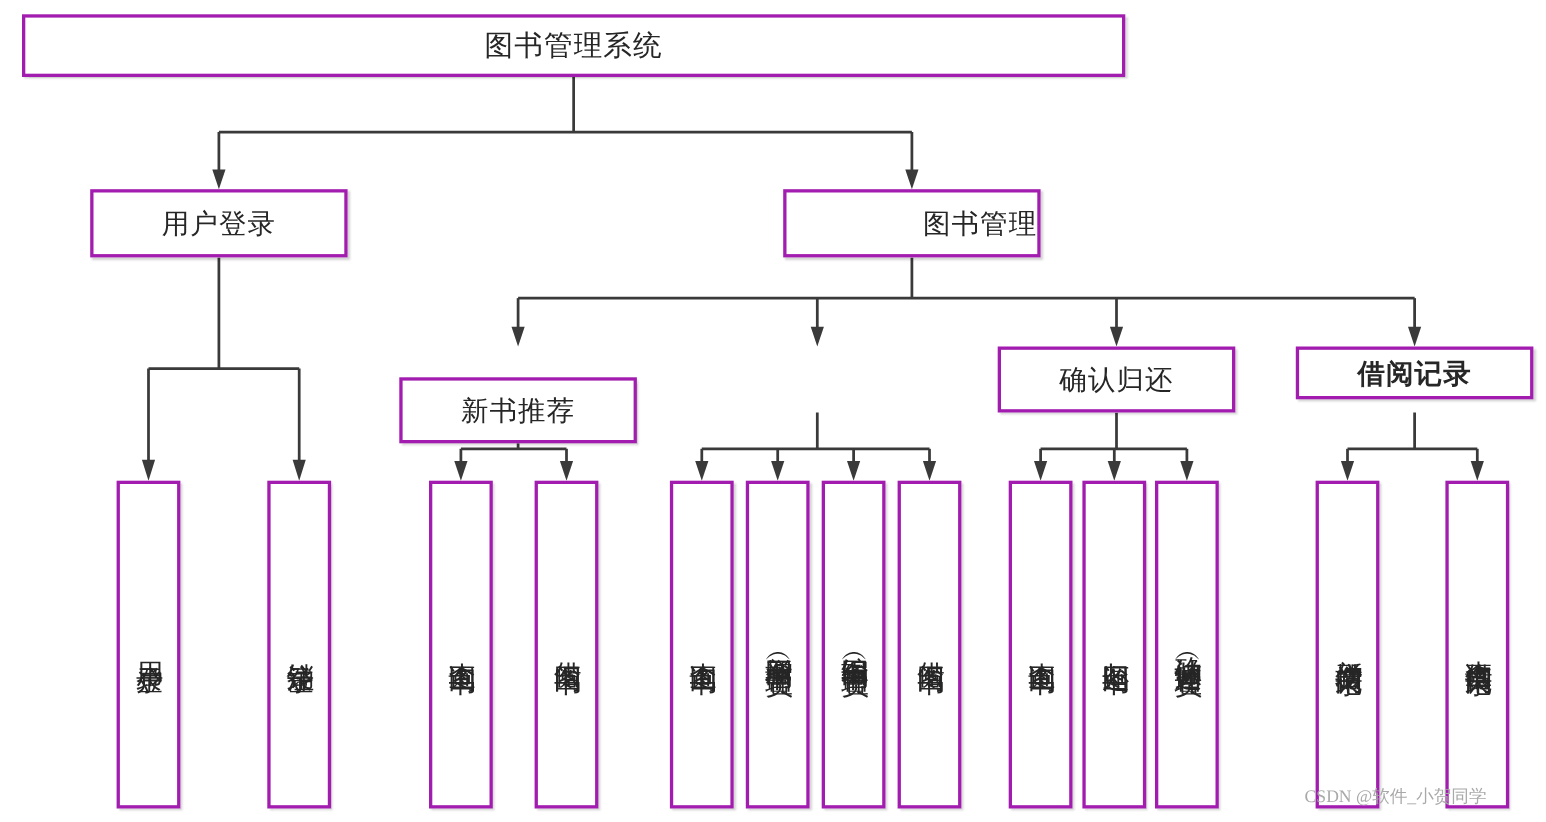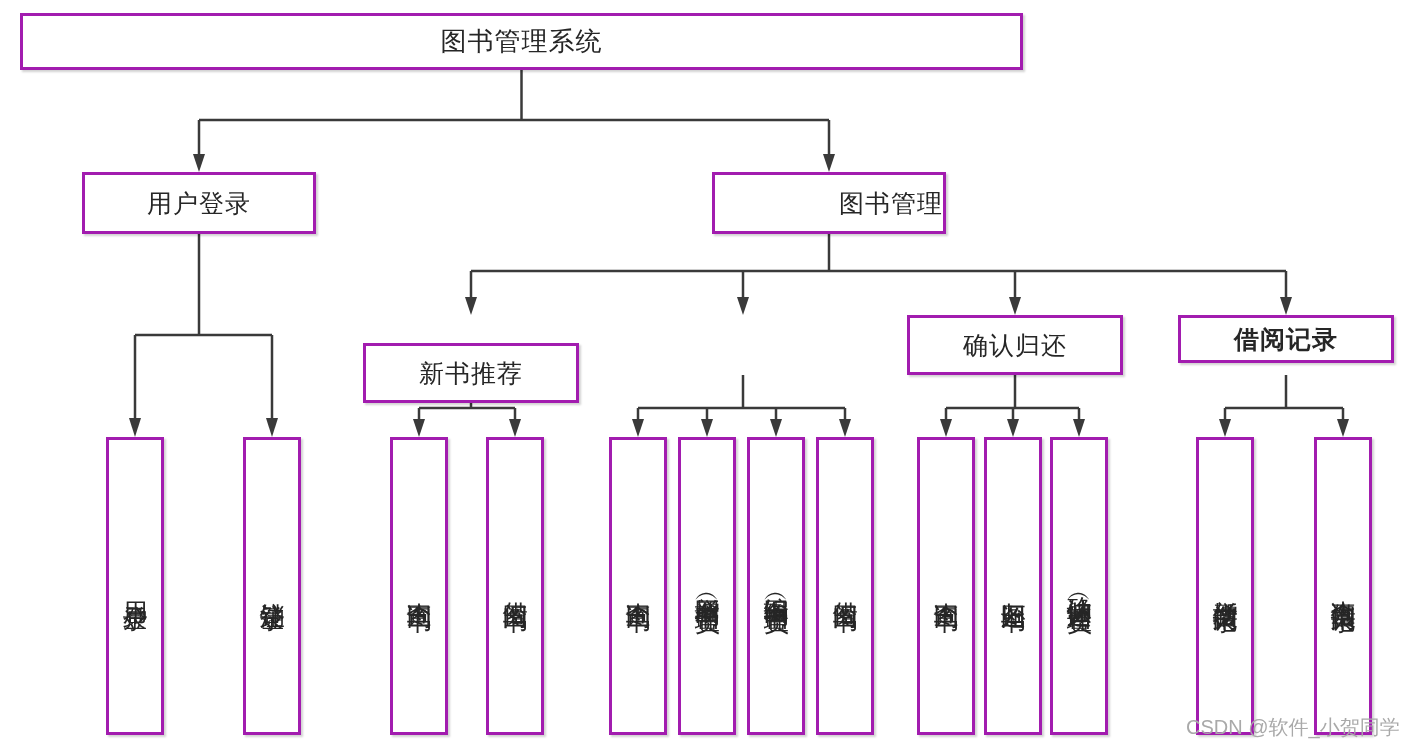--- a/index.html
+++ b/index.html
@@ -28,23 +28,24 @@
     writing-mode:vertical-rl;
     text-orientation:mixed;
     font-size:25px;
     letter-spacing:2px;
     line-height:1.1;
   }
   .root-box .hlabel{font-size:26px;}
   .watermark{
     position:absolute;
     left:1186px;top:714px;
-    font-size:20px;
+    font-size:16px;
     color:#a9a9a9;
     white-space:nowrap;
+    font-family:Liberation Serif, serif;
   }
 </style>
 </head>
 <body>
 
 <div class="canvas">
 
   <svg class="connectors" viewBox="0 0 1405 747">
 
     <g>

